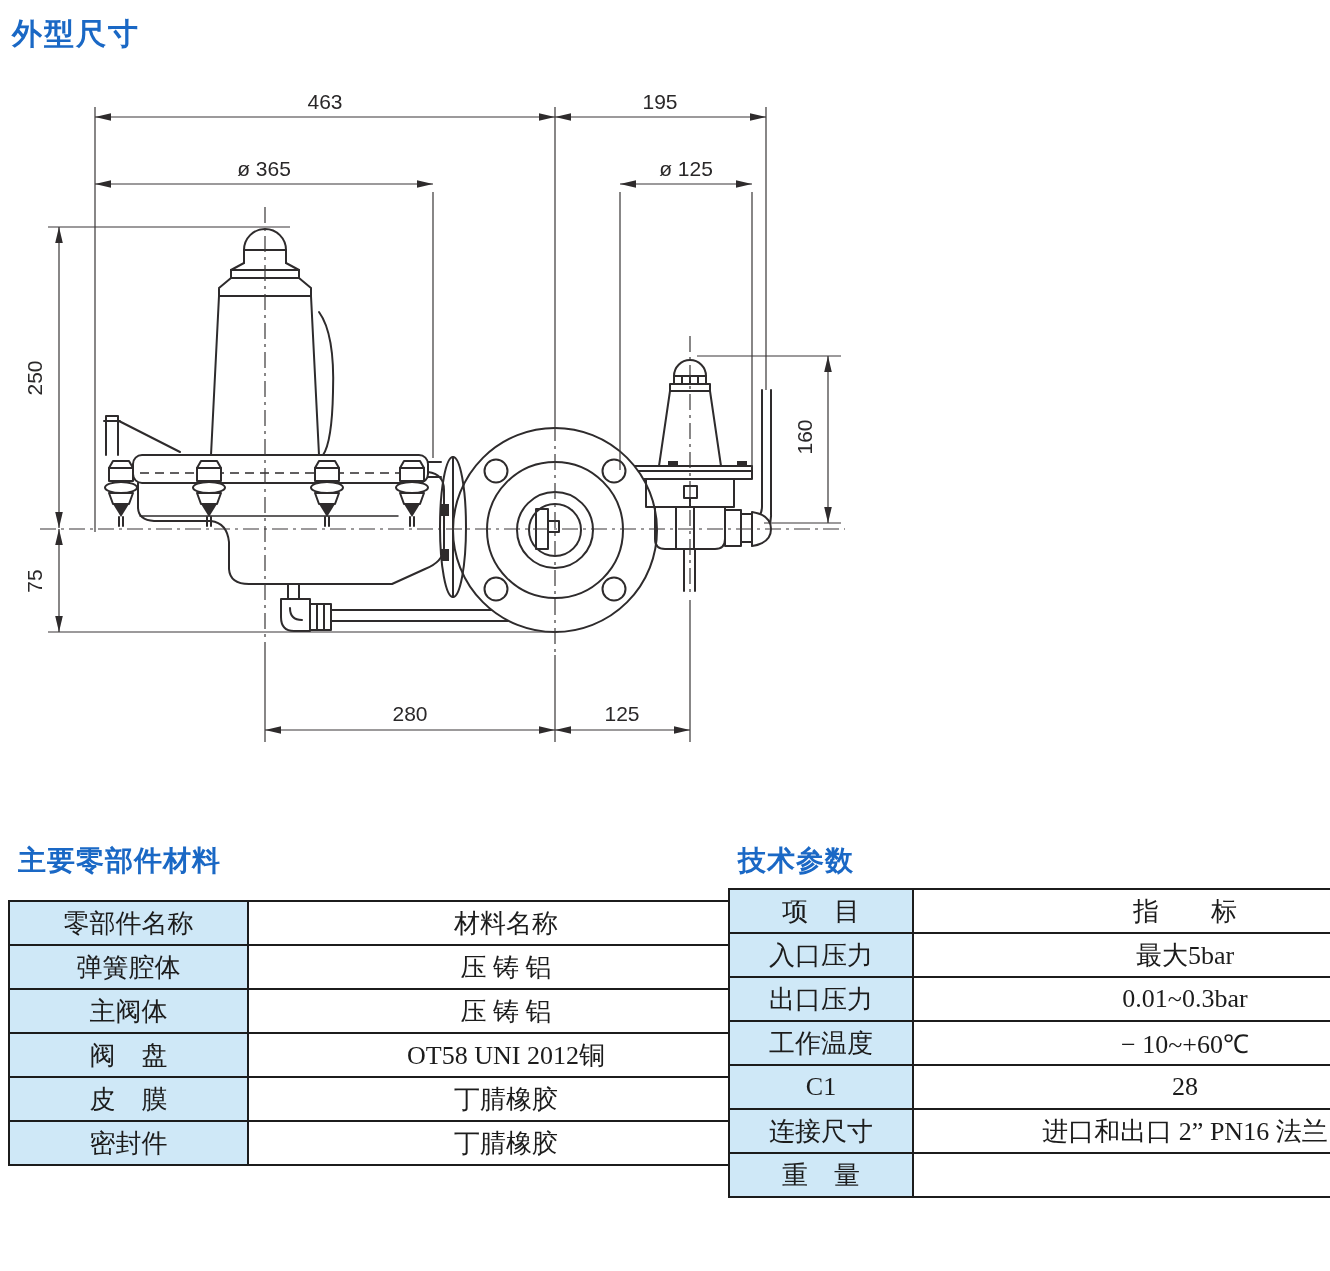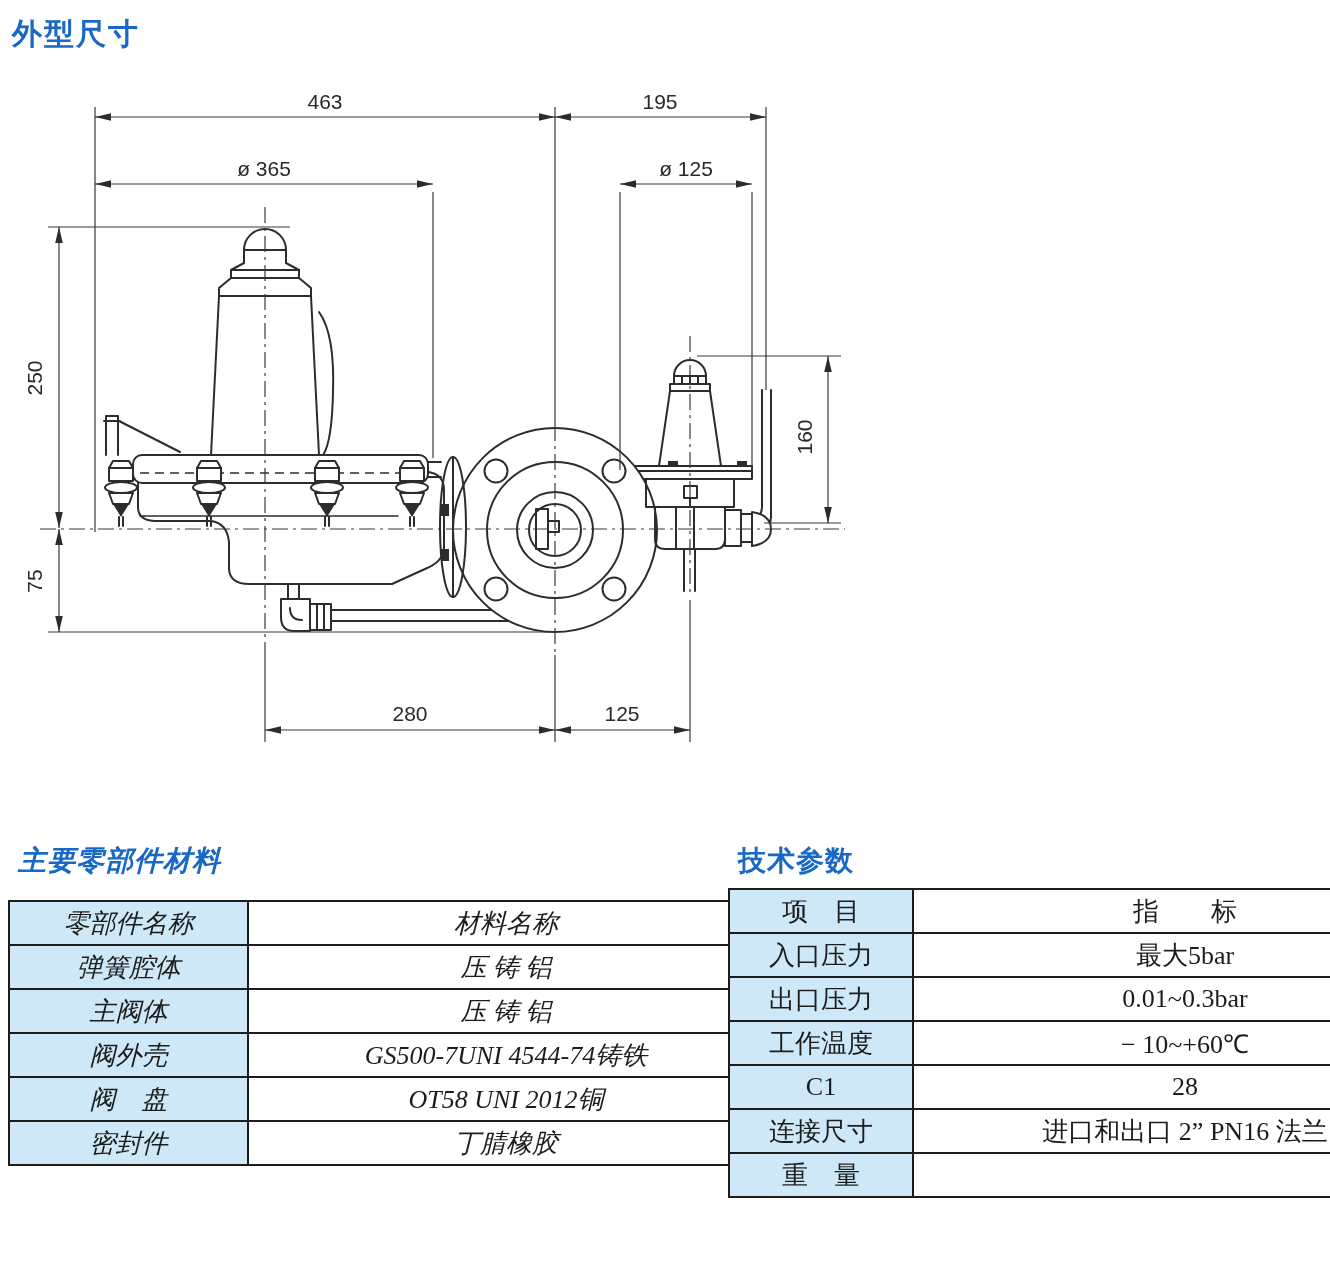--- a/index.html
+++ b/index.html
@@ -183,43 +183,43 @@
     <text class="dimtext" x="264" y="176" text-anchor="middle">ø 365</text>
     <text class="dimtext" x="686" y="176" text-anchor="middle">ø 125</text>
     <text class="dimtext" x="42" y="378" text-anchor="middle" transform="rotate(-90 42 378)">250</text>
     <text class="dimtext" x="42" y="581" text-anchor="middle" transform="rotate(-90 42 581)">75</text>
     <text class="dimtext" x="812" y="437" text-anchor="middle" transform="rotate(-90 812 437)">160</text>
     <text class="dimtext" x="410" y="721" text-anchor="middle">280</text>
     <text class="dimtext" x="622" y="721" text-anchor="middle">125</text>
   </g>
 </svg>
 
-<div class="tbl-block" style="left:8px;font-style:italic;">
+<div class="tbl-block" style="left:8px;">
   <h2>主要零部件材料</h2>
   <table id="materials-table">
     <tbody>
         <tr>
       <th class="c1">零部件名称</th>
       <th>材料名称</th>
     </tr>
     <tr>
       <td class="c1">弹簧腔体</td>
       <td>压 铸 铝</td>
     </tr>
     <tr>
       <td class="c1">主阀体</td>
       <td>压 铸 铝</td>
     </tr>
     <tr>
-      <td class="c1">阀外壳</td>
-      <td>GS500-7UNI 4544-74铸铁</td>
-    </tr>
-    <tr>
       <td class="c1">阀　盘</td>
       <td>OT58 UNI 2012铜</td>
+    </tr>
+    <tr>
+      <td class="c1">皮　膜</td>
+      <td>丁腈橡胶</td>
     </tr>
     <tr>
       <td class="c1">密封件</td>
       <td>丁腈橡胶</td>
     </tr>
   </tbody>
     </table>
 </div>
 
 <div class="tbl-block" style="left:680px;margin-left:48px;">

